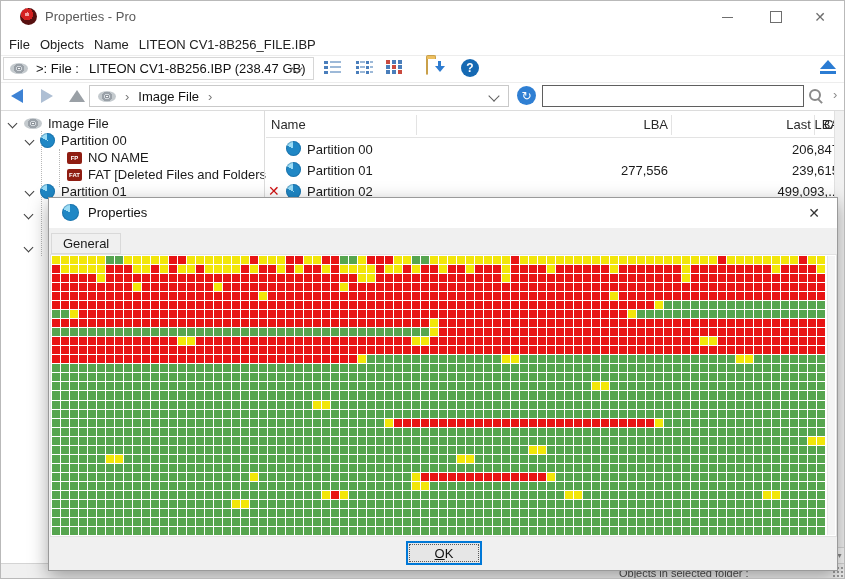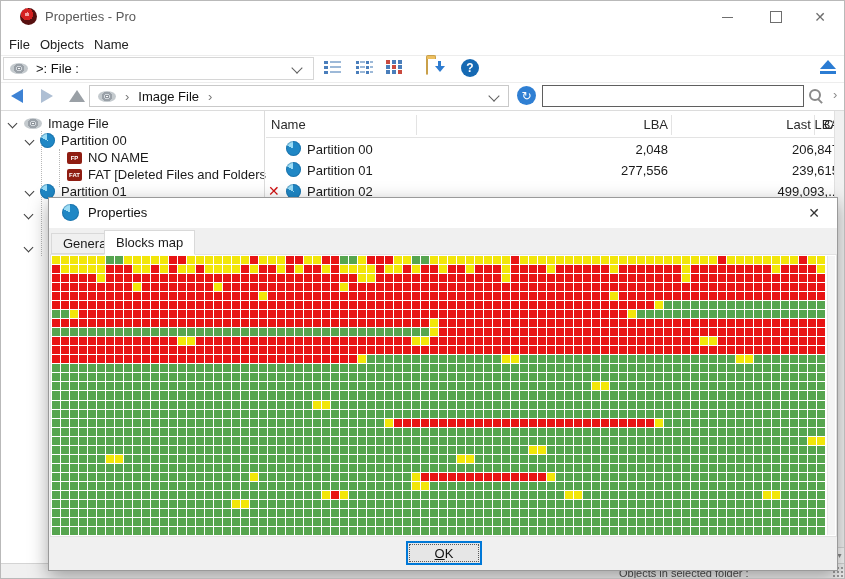--- a/index.html
+++ b/index.html
@@ -127,26 +127,28 @@
     <span class="wc wc-max">
         <span class="maxbox"></span>
       </span>
     <span class="wc wc-close">✕</span>
   </div>
 
   <div class="menubar">
     <span class="mi">File</span>
     <span class="mi">Objects</span>
     <span class="mi">Name</span>
+    <span class="mi">LITEON CV1-8B256_FILE.IBP</span>
   </div>
 
   <div class="toolbar">
     <div class="combo">
       <span class="disc"></span>
       <span class="drive-label">&gt;: File :</span>
+      <span class="drive-value">LITEON CV1-8B256.IBP  (238.47 GB)</span>
       <span class="chev"></span>
     </div>
     <span class="tb-ic" style="left:322px">
       <svg class="vicon" viewBox="0 0 19 17">
         <rect x="1" y="2" width="4" height="3" fill="#4a7ebb"></rect>
           <rect x="7" y="2" width="11" height="2" fill="#9db9d8"></rect>
         <rect x="1" y="7" width="4" height="3" fill="#4a7ebb"></rect>
           <rect x="7" y="7" width="11" height="2" fill="#9db9d8"></rect>
         <rect x="1" y="12" width="4" height="3" fill="#4a7ebb"></rect>
           <rect x="7" y="12" width="11" height="2" fill="#9db9d8"></rect>
@@ -260,21 +262,20 @@
     <span class="hsep" style="left:576px"></span>
 
     <span class="hsep" style="left:548px"></span>
   </div>
 
   <div class="lrow" style="top:138px">
     <span class="rowicons">
         <span class="pie" style="margin-left:18px"></span>
       </span>
     <span class="rname">Partition 00</span>
-    <span class="cell c-lba">2,048</span>
     <span class="cell c-lastlba">206,847</span>
 
   </div>
   <div class="lrow" style="top:159px">
     <span class="rowicons">
         <span class="pie" style="margin-left:18px"></span>
       </span>
     <span class="rname">Partition 01</span>
     <span class="cell c-lba">277,556</span>
     <span class="cell c-lastlba">239,615</span>
@@ -300,21 +301,20 @@
   </div>
 
   <div class="dialog">
     <div class="dtitle">
       <span class="pie"></span>
       <span class="dtitle-text">Properties</span>
       <span class="dclose">✕</span>
     </div>
     <div class="tabstrip">
       <span class="tab tab-inactive">General</span>
-      <span class="tab tab-active">Blocks map</span>
     </div>
     <div class="mappanel">
       <div class="blocks-grid">
           <div class="blk bY" style="background: rgb(242, 230, 10);"></div>
           <div class="blk bY" style="background: rgb(242, 230, 10);"></div>
           <div class="blk bY" style="background: rgb(242, 230, 10);"></div>
           <div class="blk bY" style="background: rgb(242, 230, 10);"></div>
           <div class="blk bY" style="background: rgb(242, 230, 10);"></div>
           <div class="blk bY" style="background: rgb(242, 230, 10);"></div>
           <div class="blk bG" style="background: rgb(86, 165, 79);"></div>

